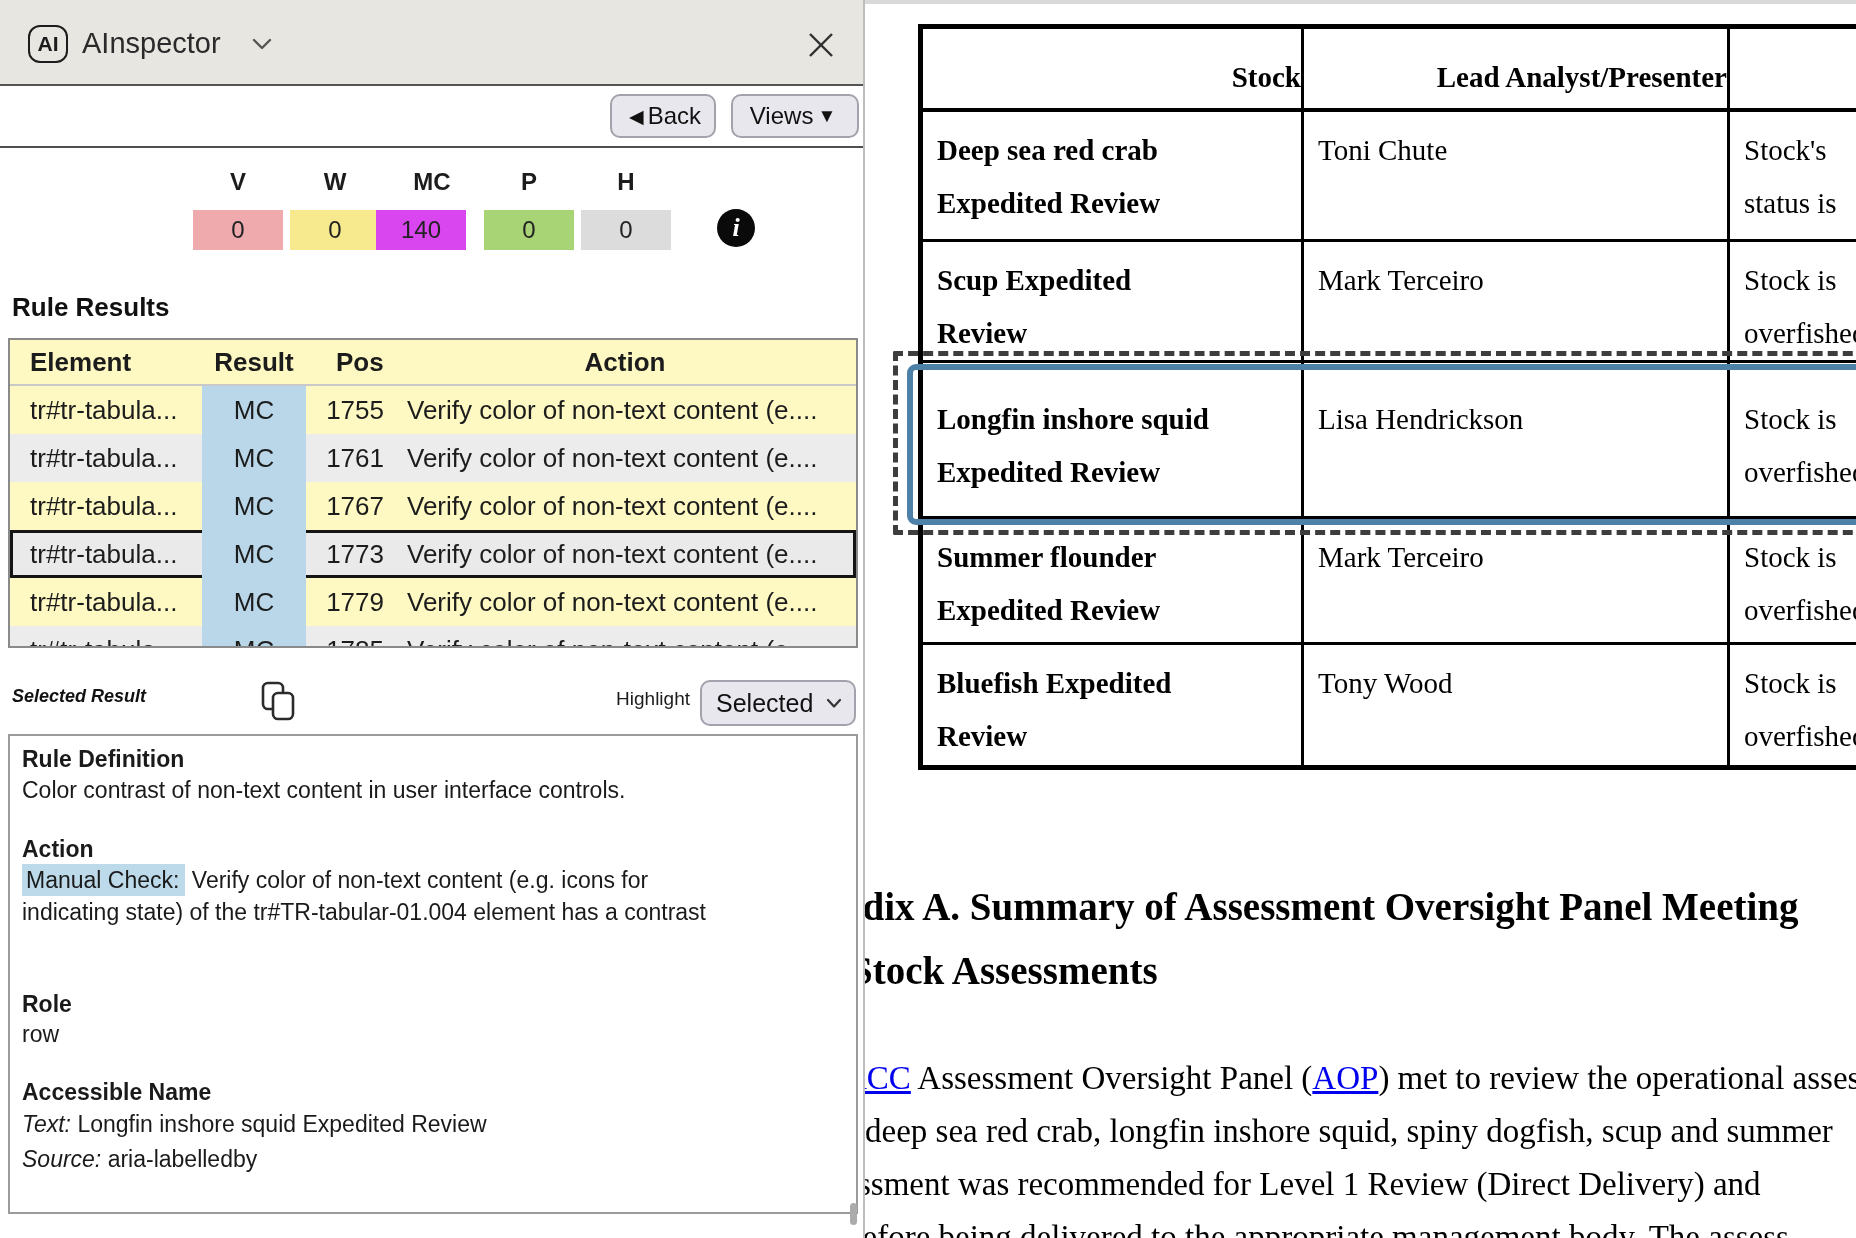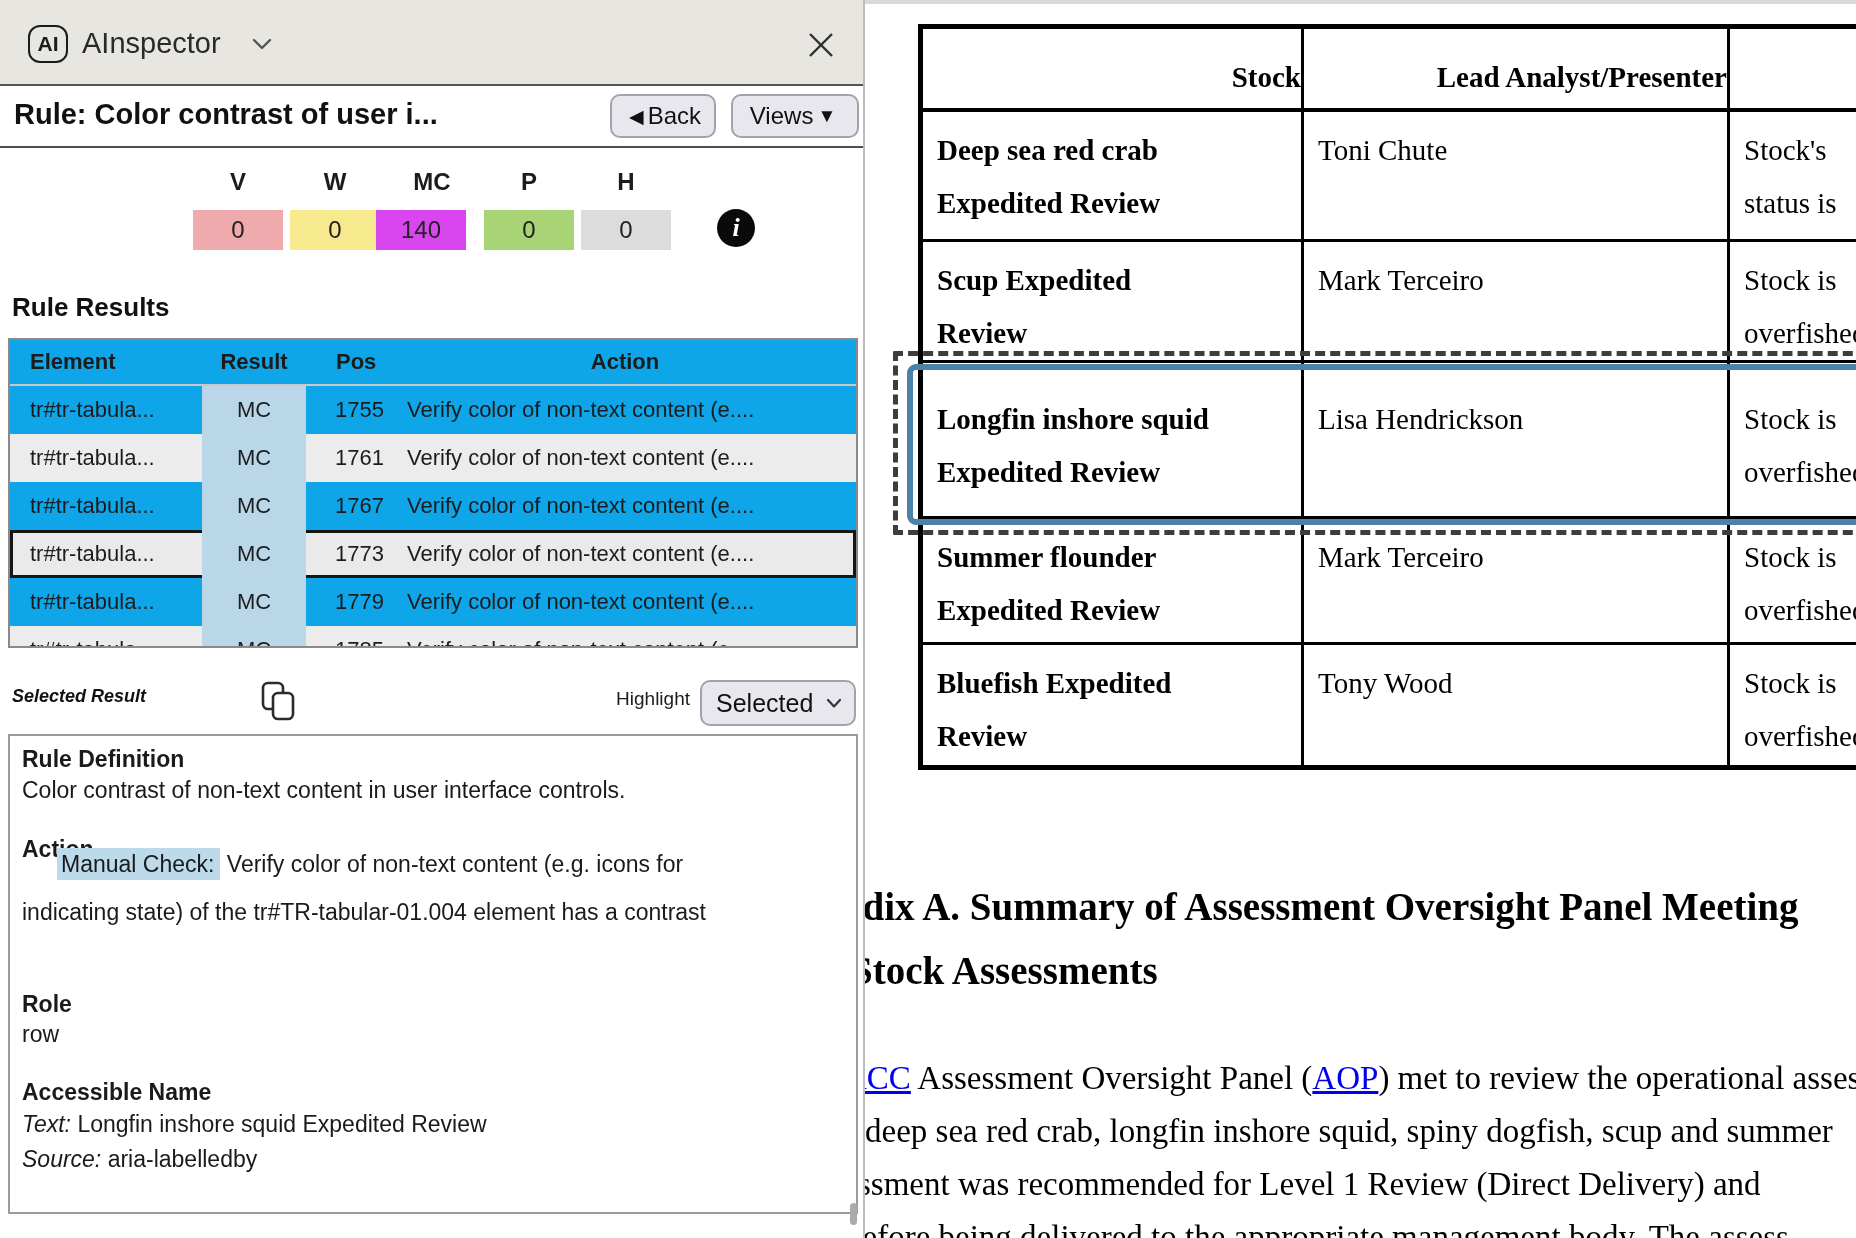--- a/index.html
+++ b/index.html
@@ -51,21 +51,21 @@
   .btn .tri{font-size:19px;margin:0 4px;}
   
   .sum-label{position:absolute;top:168px;width:90px;text-align:center;font-size:24px;font-weight:bold;}
   .sum-box{position:absolute;top:210px;width:90px;height:40px;display:flex;align-items:center;justify-content:center;font-size:24px;color:#222;}
   .info-icon{position:absolute;left:717px;top:209px;width:38px;height:38px;border-radius:50%;background:#0a0a0a;
     color:#fff;display:flex;align-items:center;justify-content:center;
     font-family:"Liberation Serif",serif;font-style:italic;font-weight:bold;font-size:26px;}
   .rr-heading{position:absolute;left:12px;top:292px;font-size:26px;font-weight:bold;color:#111;}
   
   .rr-table{position:absolute;left:8px;top:338px;width:850px;height:310px;border:2px solid #8a8a8a;box-sizing:border-box;
-    overflow:hidden;background:#0ea5e9;font-size:22px;}
+    overflow:hidden;background:#fef9c3;font-size:26px;}
   .rr-row{display:grid;grid-template-columns:192px 104px 88px 1fr;height:48px;align-items:center;box-sizing:border-box;}
   .rr-head{font-weight:bold;border-bottom:2px solid #c9c9c9;height:46px;}
   .rr-row .c-el{padding-left:20px;white-space:nowrap;overflow:hidden;}
   .rr-row .c-res{text-align:center;}
   .rr-row .c-res.blue{background:#b9d7e8;height:100%;display:flex;align-items:center;justify-content:center;}
   .rr-row .c-pos{text-align:right;padding-right:10px;}
   .rr-head .c-pos{text-align:left;padding-left:30px;}
   .rr-row .c-act{padding-left:13px;white-space:nowrap;overflow:hidden;}
   .rr-head .c-act{text-align:center;padding-left:0;}
   .rr-row.alt{background:#ececec;}
@@ -79,21 +79,21 @@
     justify-content:space-between;padding:0 12px 0 14px;font-size:25px;color:#111;}
   
   .detail-box{position:absolute;left:8px;top:734px;width:850px;height:480px;border:2px solid #9b9b9b;box-sizing:border-box;background:#fff;}
   .dline{position:absolute;left:12px;font-size:23px;line-height:30px;white-space:nowrap;color:#1a1a1a;}
   .dbold{font-weight:bold;font-size:23px;}
   .badge{background:#bcdaea;padding:3px 6px 3px 4px;}
   .ital{font-style:italic;}
   .d-ruledef-label{top:8px;}
   .d-ruledef{top:39px;}
   .d-action-label{top:98px;}
-  .d-action1{top:113px;margin-left:35px;}
+  .d-action1{top:129px;}
   .d-action2{top:161px;}
   .d-action3{top:193px;}
   .d-role-label{top:253px;}
   .d-role{top:283px;}
   .d-accname-label{top:341px;}
   .d-text{top:373px;}
   .d-source{top:408px;}
   .scroll-thumb{position:absolute;left:850px;top:1203px;width:7px;height:22px;background:#ababab;border-radius:3.5px;}
   svg{display:block;}
 </style>
@@ -215,21 +215,20 @@
     </div>
     <div class="close-x">
       <svg width="30" height="30" viewBox="0 0 30 30">
           <line x1="4" y1="4" x2="26" y2="26" stroke="#303030" stroke-width="2.4"></line>
           <line x1="26" y1="4" x2="4" y2="26" stroke="#303030" stroke-width="2.4"></line>
         </svg>
     </div>
   </div>
 
   <div class="rule-bar">
-    <div class="rule-title">Rule: Color contrast of user i...</div>
     <div class="btn btn-back">
         <span class="tri">◀</span>
         <span>Back</span>
       </div>
     <div class="btn btn-views">
         <span>Views</span>
         <span class="tri">▼</span>
       </div>
   </div>
 

